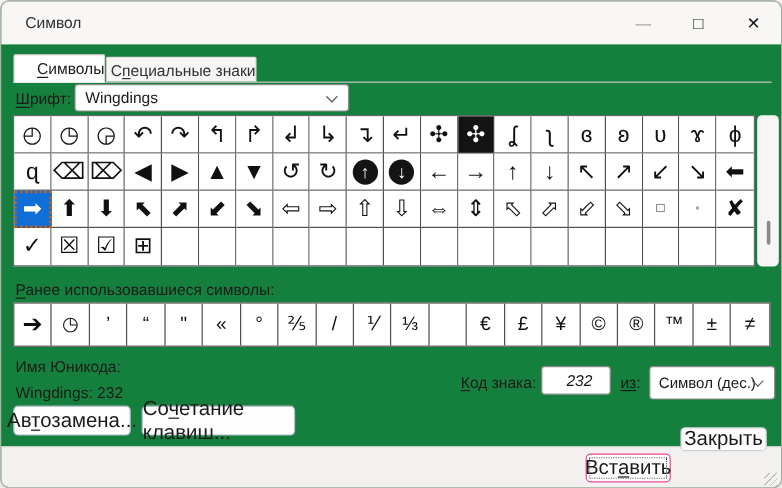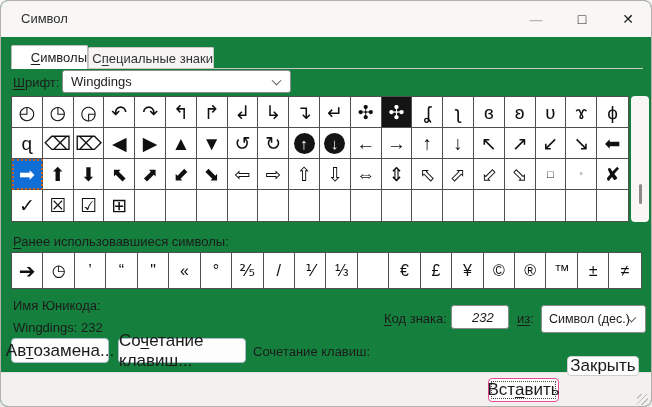--- a/index.html
+++ b/index.html
@@ -433,21 +433,20 @@
     <span>Символ (дес.)</span>
     <span class="chev"></span>
   </div>
 
   <div class="btn btn-autocorrect">
     <span><span>Ав</span><u>т</u><span>озамена...</span></span>
   </div>
   <div class="btn btn-shortcut">
     <span><span>Со</span><u>ч</u><span>етание клавиш...</span></span>
   </div>
-  <div class="lbl shortcut-static">Сочетание клавиш:</div>
 
   <div class="footer">
     <div class="grip"></div>
   </div>
   <div class="btn btn-insert">
     <span><span>Вст</span><u>а</u><span>вить</span></span>
   </div>
   <div class="btn btn-close">
     <span>Закрыть</span>
   </div>

